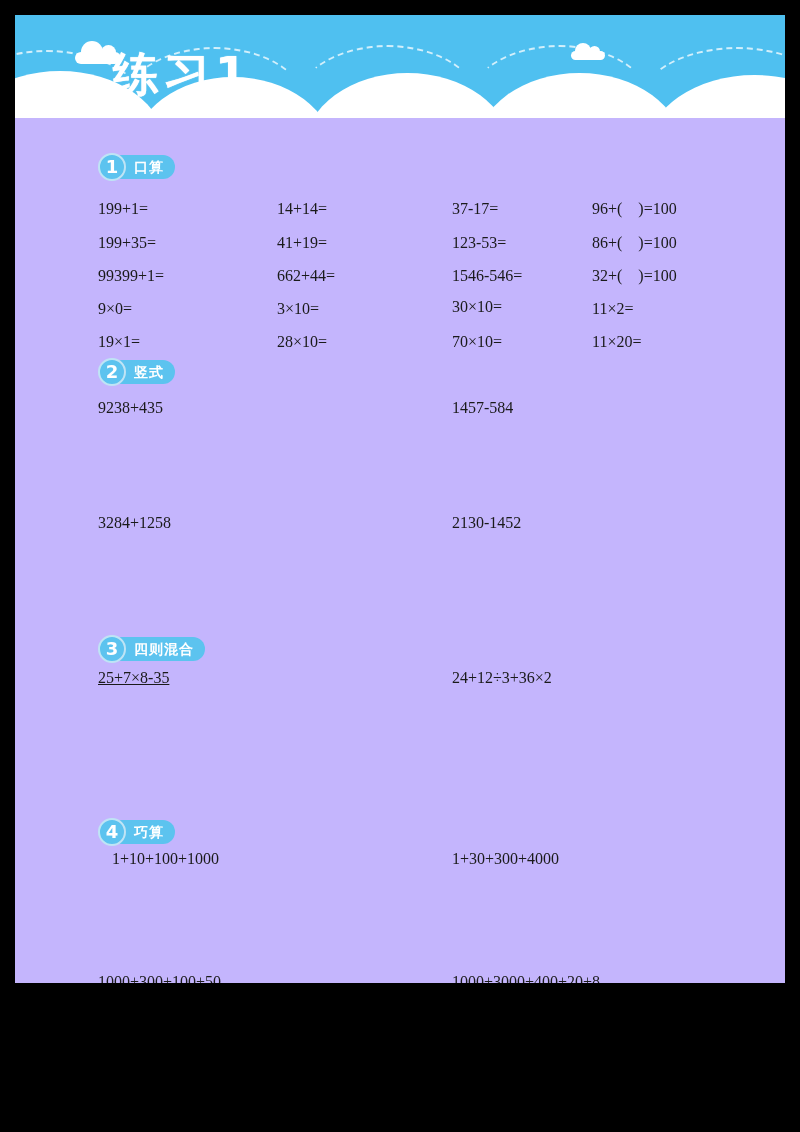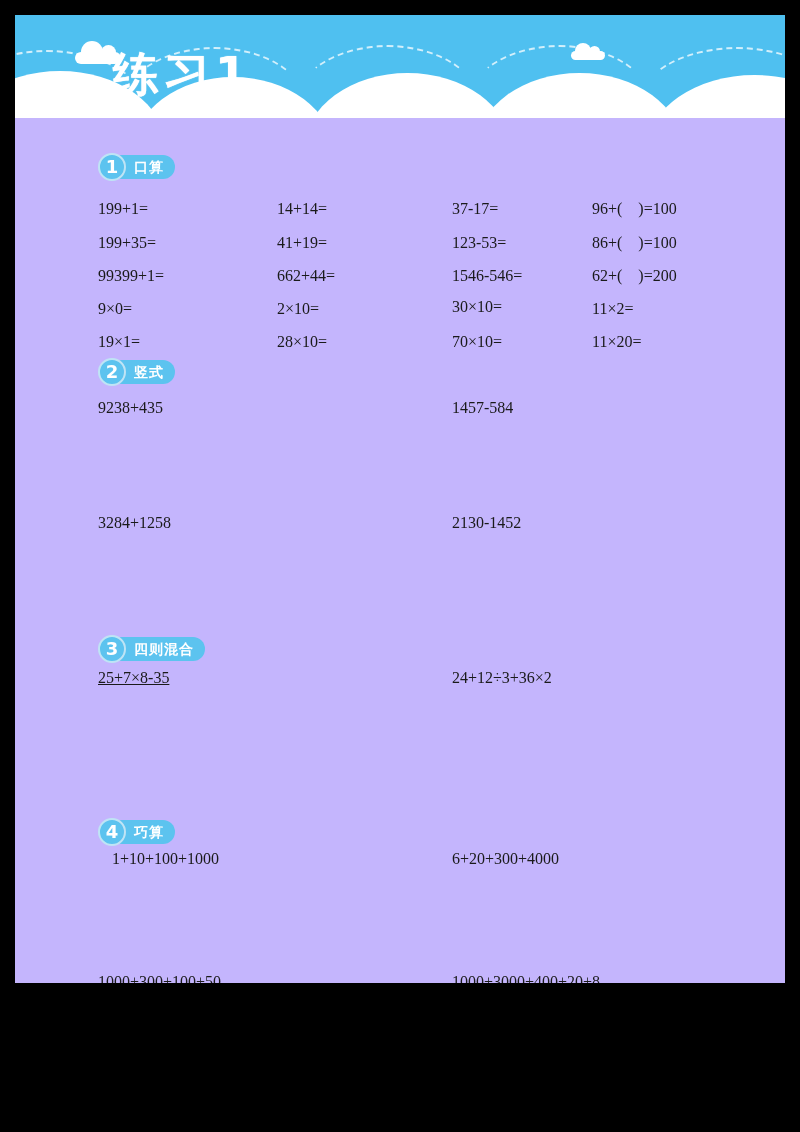--- a/index.html
+++ b/index.html
@@ -179,32 +179,32 @@
 
   <div class="problem" style="left:83px; top:186px;">199+1=</div>
   <div class="problem" style="left:83px; top:220px;">199+35=</div>
   <div class="problem" style="left:83px; top:253px;">99399+1=</div>
   <div class="problem" style="left:83px; top:286px;">9×0=</div>
   <div class="problem" style="left:83px; top:319px;">19×1=</div>
 
   <div class="problem" style="left:262px; top:186px;">14+14=</div>
   <div class="problem" style="left:262px; top:220px;">41+19=</div>
   <div class="problem" style="left:262px; top:253px;">662+44=</div>
-  <div class="problem" style="left:262px; top:286px;">2×10=</div>
+  <div class="problem" style="left:262px; top:286px;">3×10=</div>
   <div class="problem" style="left:262px; top:319px;">28×10=</div>
 
   <div class="problem" style="left:437px; top:186px;">37-17=</div>
   <div class="problem" style="left:437px; top:220px;">123-53=</div>
   <div class="problem" style="left:437px; top:253px;">1546-546=</div>
   <div class="problem" style="left:437px; top:284px;">30×10=</div>
   <div class="problem" style="left:437px; top:319px;">70×10=</div>
 
   <div class="problem" style="left:577px; top:186px;">96+(    )=100</div>
   <div class="problem" style="left:577px; top:220px;">86+(    )=100</div>
-  <div class="problem" style="left:577px; top:253px;">62+(    )=200</div>
+  <div class="problem" style="left:577px; top:253px;">32+(    )=100</div>
   <div class="problem" style="left:577px; top:286px;">11×2=</div>
   <div class="problem" style="left:577px; top:319px;">11×20=</div>
 
   <div class="section-badge" style="left:83px; top:345px;">
     <div class="badge-pill">
       <span class="badge-label">竖式</span>
     </div>
     <div class="badge-circle">
       <span class="badge-number">2</span>
     </div>
@@ -230,17 +230,17 @@
   <div class="section-badge" style="left:83px; top:805px;">
     <div class="badge-pill">
       <span class="badge-label">巧算</span>
     </div>
     <div class="badge-circle">
       <span class="badge-number">4</span>
     </div>
   </div>
 
   <div class="problem" style="left:97px; top:836px;">1+10+100+1000</div>
-  <div class="problem" style="left:437px; top:836px;">6+20+300+4000</div>
+  <div class="problem" style="left:437px; top:836px;">1+30+300+4000</div>
   <div class="problem" style="left:83px; top:959px;">1000+300+100+50</div>
   <div class="problem" style="left:437px; top:959px;">1000+3000+400+20+8</div>
 
 </div>
 
 </body></html>

